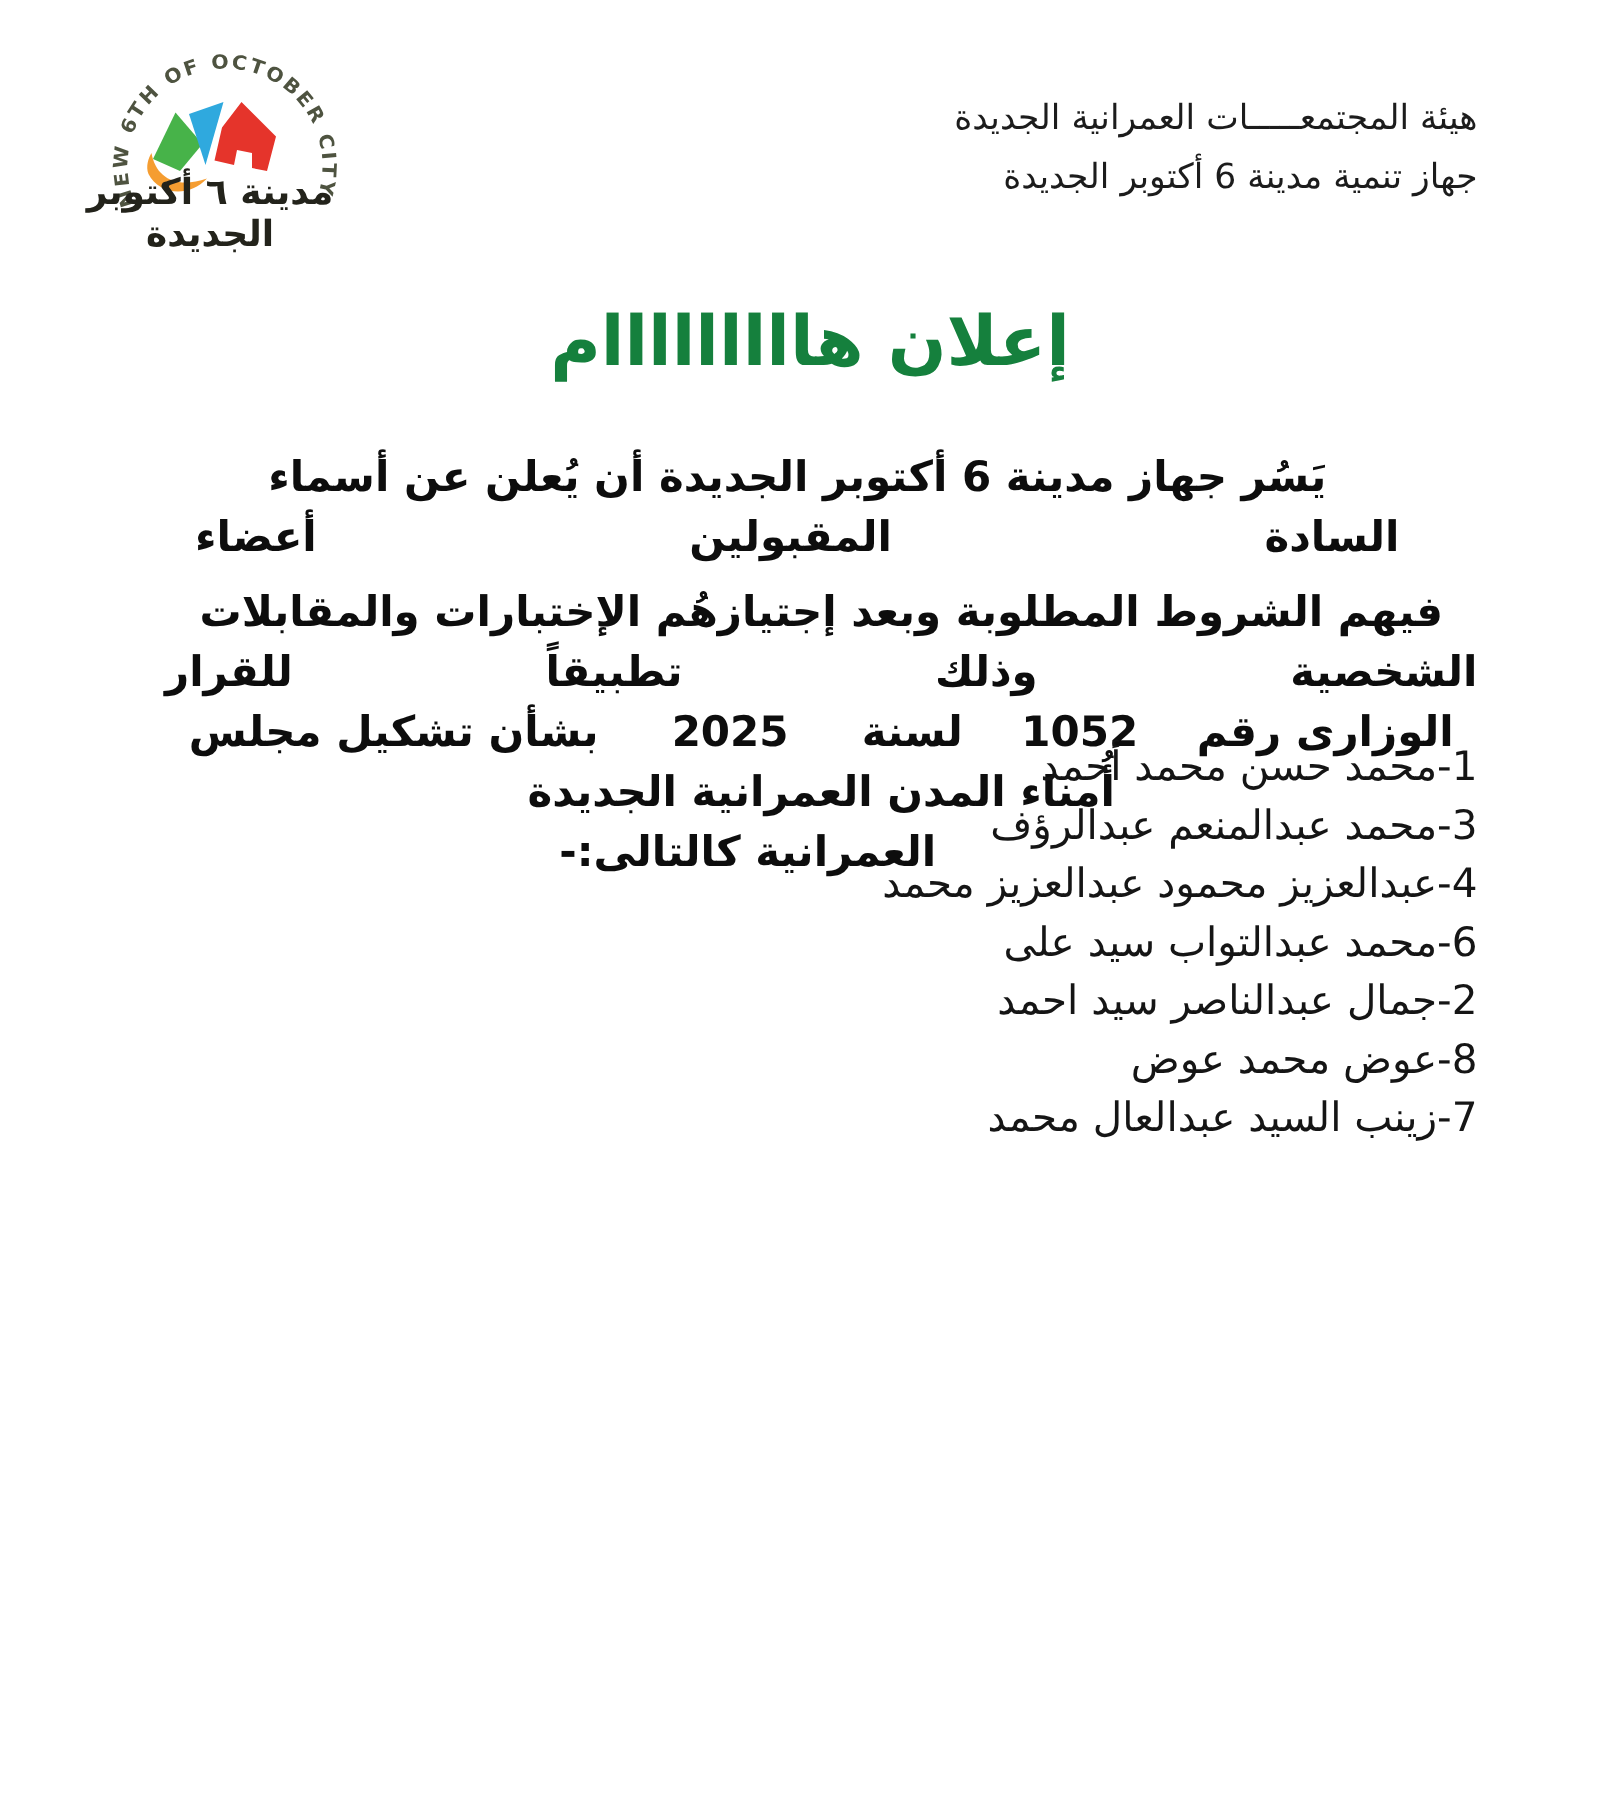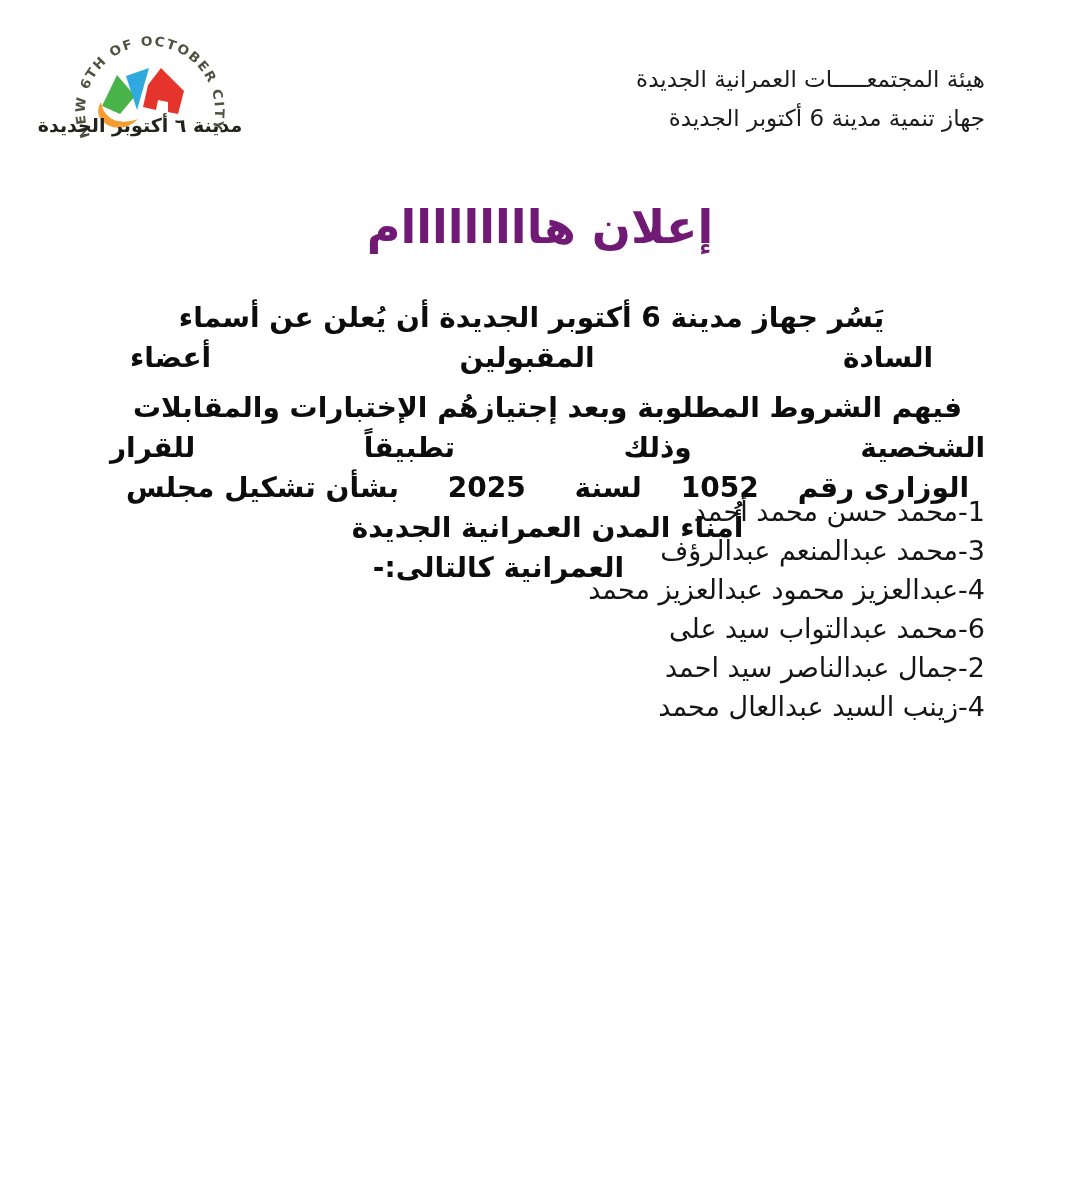--- a/index.html
+++ b/index.html
@@ -34,37 +34,37 @@
     height: 122px;
   }
   .logo-block svg { display: block; }
   .logo-caption {
     position: absolute;
     left: 0;
     top: 80px;
     width: 220px;
     text-align: center;
     direction: rtl;
-    font-size: 19px;
+    font-size: 24px;
     font-weight: bold;
     color: #23231b;
     letter-spacing: 1px;
   }
 
   
   .announce-title {
     position: absolute;
     top: 200px;
     left: 0;
     width: 100%;
     text-align: center;
     direction: rtl;
     font-size: 46px;
     font-weight: bold;
-    color: #701a75;
+    color: #15803d;
   }
 
   
   .body-text {
     position: absolute;
     top: 298px;
     right: 95px;
     left: 110px;
     direction: rtl;
     text-align: center;
@@ -128,16 +128,17 @@
     <div class="body-line l4">الوزارى رقم &nbsp;&nbsp; 1052 &nbsp;&nbsp; لسنة &nbsp;&nbsp;&nbsp; 2025 &nbsp;&nbsp;&nbsp; بشأن تشكيل مجلس أُمناء المدن العمرانية الجديدة</div>
     <div class="body-line l5">العمرانية كالتالى:-</div>
   </div>
 
   <div class="names-list">
     <div>1-محمد حسن محمد أحمد</div>
     <div>3-محمد عبدالمنعم عبدالرؤف</div>
     <div>4-عبدالعزيز محمود عبدالعزيز محمد</div>
     <div>6-محمد عبدالتواب سيد على</div>
     <div>2-جمال عبدالناصر سيد احمد</div>
-    <div>4-زينب السيد عبدالعال محمد</div>
+    <div>8-عوض محمد عوض</div>
+    <div>7-زينب السيد عبدالعال محمد</div>
   </div>
 
 </div>
 
 </body></html>

